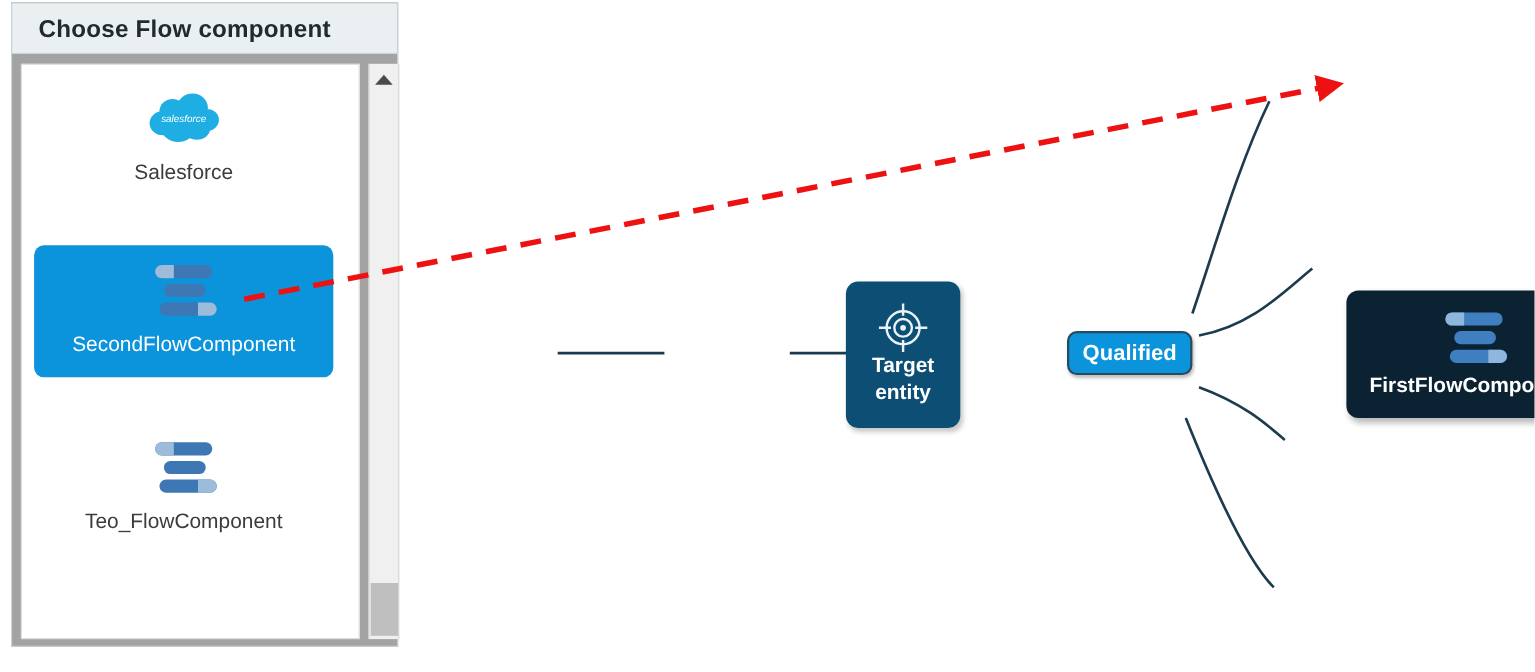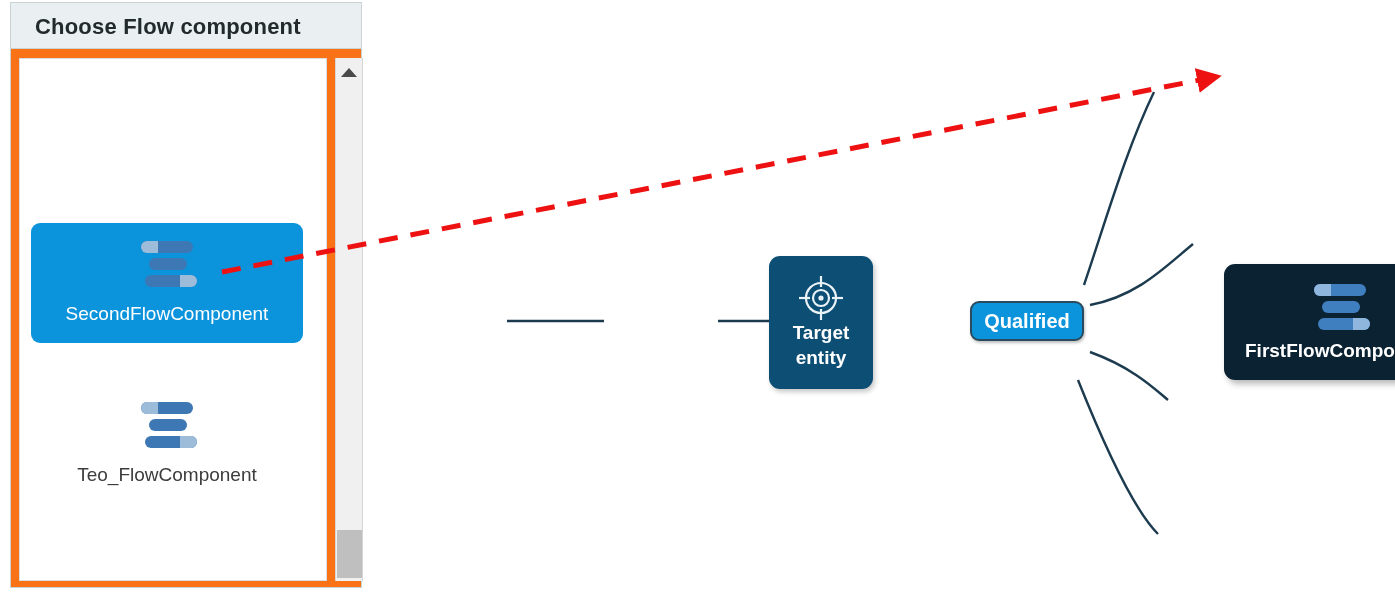--- a/index.html
+++ b/index.html
@@ -1,21 +1,21 @@
 <!DOCTYPE html>
 <html><head>
 <meta charset="utf-8">
 <style>
   html,body{margin:0;padding:0;background:#ffffff;}
   body{width:1395px;height:611px;position:relative;overflow:hidden;
        font-family:"Liberation Sans","DejaVu Sans",sans-serif;}
 
   
   #palette-panel{position:absolute;left:10px;top:2px;width:352px;height:586px;
-      background:#f97316;border:1px solid #c9d3d6;box-sizing:border-box;}
+      background:#a3a3a3;border:1px solid #c9d3d6;box-sizing:border-box;}
   #palette-header{position:absolute;left:0;top:0;width:100%;height:46px;
       background:#eaf0f1;border-bottom:1px solid #c9d3d6;box-sizing:border-box;}
   #palette-title{position:absolute;left:24px;top:11px;font-size:22px;font-weight:bold;
       color:#222a2e;letter-spacing:.2px;white-space:nowrap;}
   #palette-list{position:absolute;left:8px;top:55px;width:308px;height:523px;
       background:#ffffff;border:1px solid #d8dddf;box-sizing:border-box;overflow:hidden;}
 
   .palette-card{position:absolute;left:11px;width:272px;height:120px;border-radius:9px;
       box-sizing:border-box;}
   .palette-card.selected{background:#0b93dc;}
@@ -74,20 +74,36 @@
 <body>
 
 <div id="palette-panel">
 
   <div id="palette-header">
     <div id="palette-title">Choose Flow component</div>
   </div>
 
   <div id="palette-list">
 
+    <div class="palette-card" style="top:8px;">
+      <div class="pc-icon">
+        <svg width="72" height="58" viewBox="0 0 72 58" style="display:block;margin:0 auto;">
+          <g fill="#1eaee4">
+            <ellipse cx="26" cy="20" rx="12" ry="11"></ellipse>
+            <ellipse cx="44" cy="17" rx="14" ry="13"></ellipse>
+            <ellipse cx="57" cy="28" rx="11" ry="10"></ellipse>
+            <ellipse cx="17" cy="31" rx="12" ry="11"></ellipse>
+            <ellipse cx="31" cy="36" rx="15" ry="12"></ellipse>
+            <ellipse cx="48" cy="36" rx="12" ry="10"></ellipse>
+          </g>
+          <text x="36" y="30" font-family="Liberation Sans, sans-serif" font-size="9" fill="#ffffff" text-anchor="middle" font-style="italic">salesforce</text>
+        </svg>
+      </div>
+      <div class="pc-label">Salesforce</div>
+    </div>
 
     <div class="palette-card selected" style="top:164px;">
       <div class="pc-icon">
         <div class="bars">
             <i class="b1"></i>
             <i class="b1s"></i>
             <i class="b2"></i>
             <i class="b3"></i>
             <i class="b3s"></i>
           </div>

